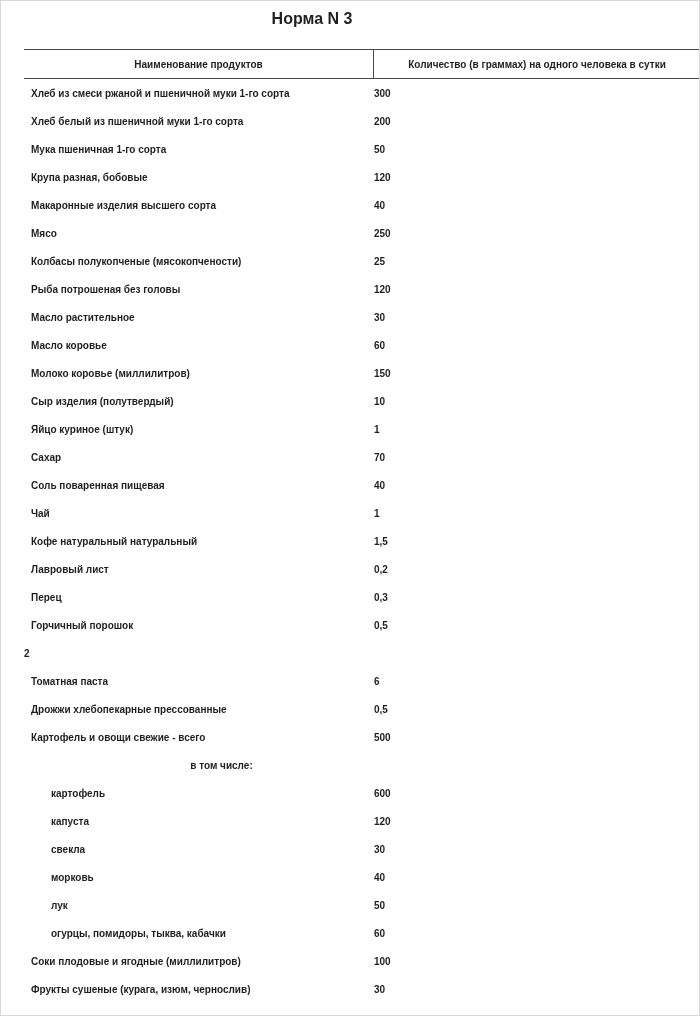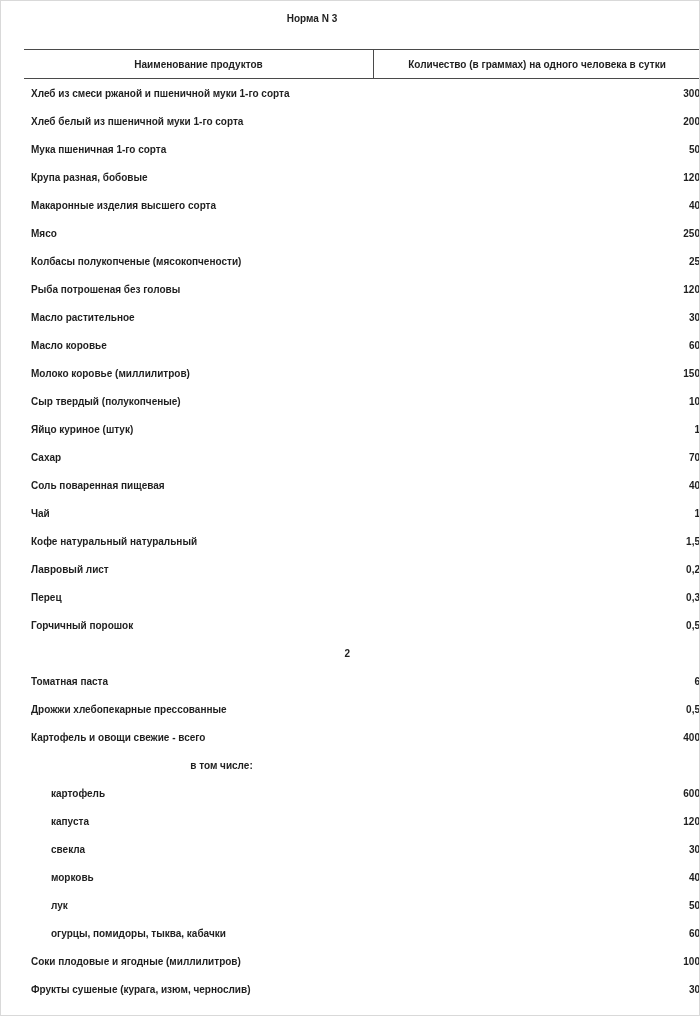--- a/index.html
+++ b/index.html
@@ -13,21 +13,21 @@
     background: #ffffff;
     border: 1px solid #d9d9d9;
     font-family: "Liberation Sans", sans-serif;
     color: #1f1f1f;
     overflow: hidden;
   }
   .doc-title {
     width: 622px;
     margin-top: 10px;
     text-align: center;
-    font-size: 10px;
+    font-size: 16px;
     font-weight: bold;
     line-height: 16px;
   }
   .table {
     margin-left: 23px;
     margin-top: 22px;
     width: 676px;
     font-size: 10px;
     font-weight: bold;
   }
@@ -62,21 +62,21 @@
     box-sizing: border-box;
   }
   .td.name {
     width: 350px;
     padding-left: 7px;
     white-space: nowrap;
     overflow: hidden;
   }
   .td.qty {
     width: 326px;
-    text-align: right;
+    text-align: left;
   }
   .tr.indent-1 .td.name { padding-left: 27px; }
   .tr.indent-2 .td.name { padding-left: 45px; text-align: center; }
 </style>
 </head>
 <body>
 
 <div class="doc-title">Норма N 3</div>
 
 <div class="table">
@@ -134,21 +134,21 @@
     <div class="td name">Масло коровье</div>
     <div class="td qty">60</div>
   </div>
 
   <div class="tr">
     <div class="td name">Молоко коровье (миллилитров)</div>
     <div class="td qty">150</div>
   </div>
 
   <div class="tr">
-    <div class="td name">Сыр твердый (полукопченые)</div>
+    <div class="td name">Сыр изделия (полутвердый)</div>
     <div class="td qty">10</div>
   </div>
 
   <div class="tr">
     <div class="td name">Яйцо куриное (штук)</div>
     <div class="td qty">1</div>
   </div>
 
   <div class="tr">
     <div class="td name">Сахар</div>
@@ -194,21 +194,21 @@
     <div class="td qty">6</div>
   </div>
 
   <div class="tr">
     <div class="td name">Дрожжи хлебопекарные прессованные</div>
     <div class="td qty">0,5</div>
   </div>
 
   <div class="tr">
     <div class="td name">Картофель и овощи свежие - всего</div>
-    <div class="td qty">400</div>
+    <div class="td qty">500</div>
   </div>
 
   <div class="tr indent-2">
     <div class="td name">в том числе:</div>
     <div class="td qty"></div>
   </div>
 
   <div class="tr indent-1">
     <div class="td name">картофель</div>
     <div class="td qty">600</div>

